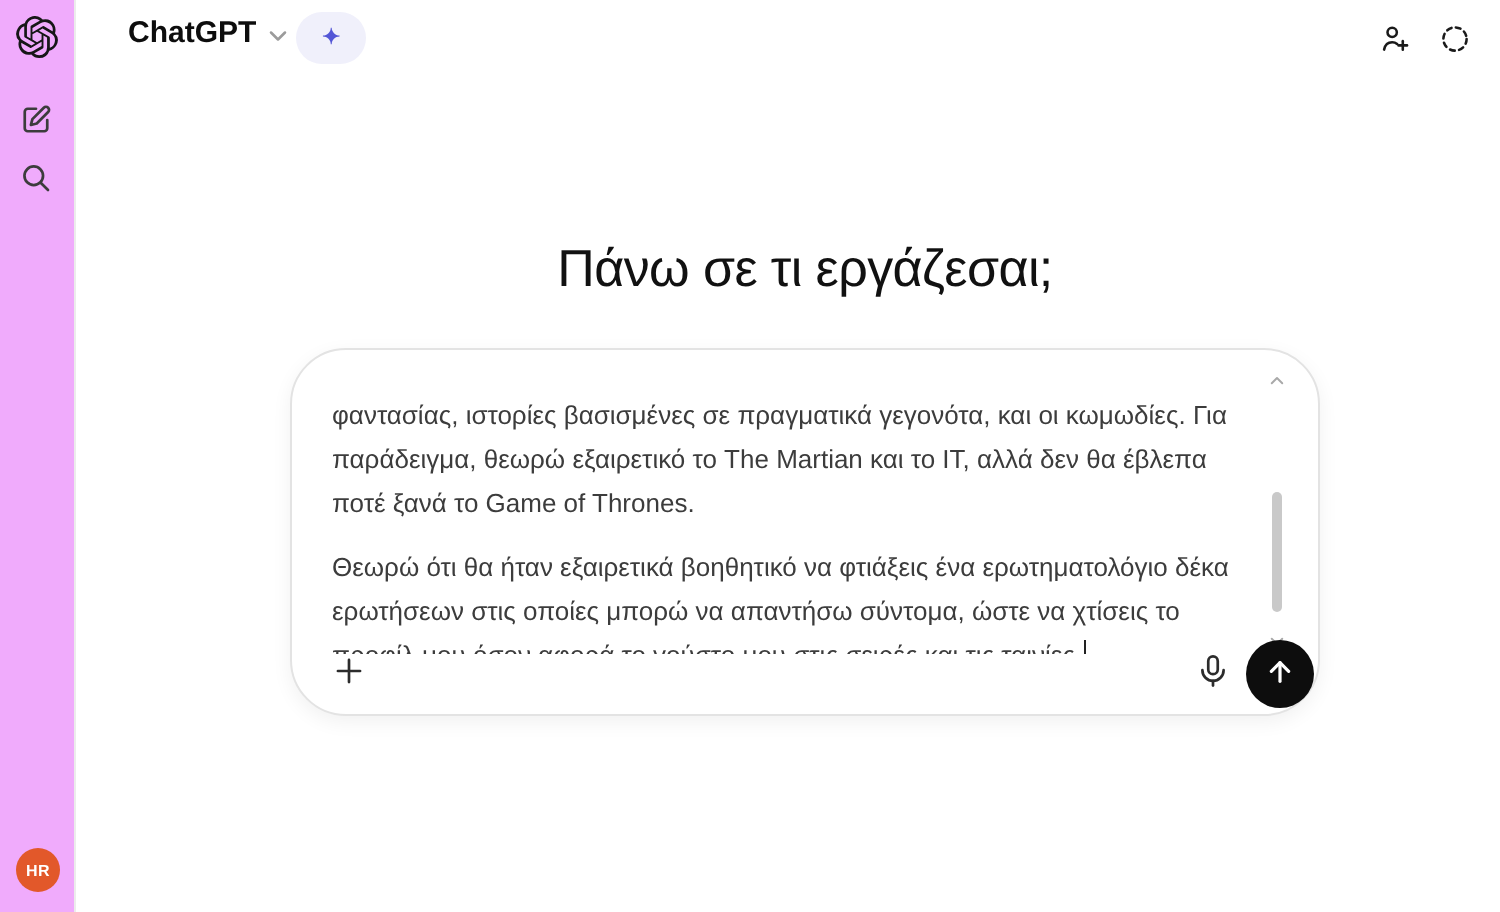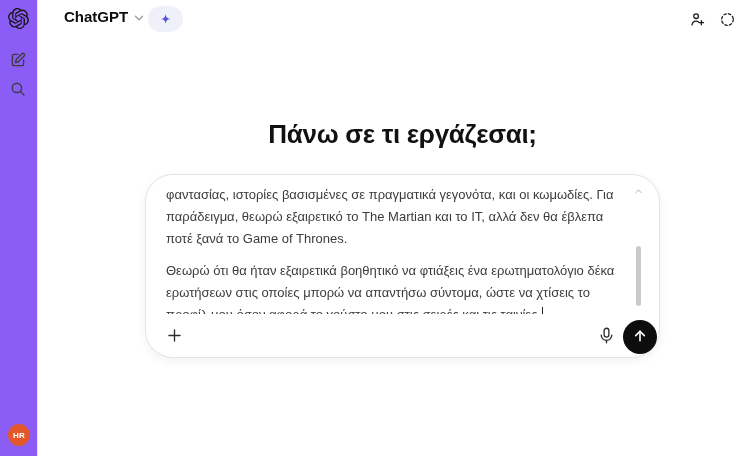--- a/index.html
+++ b/index.html
@@ -3,21 +3,21 @@
 <meta charset="utf-8">
 <style>
   html,body{margin:0;padding:0;background:#fff;}
   .stage{
     position:relative;width:750px;height:456px;background:#ffffff;overflow:hidden;
     font-family:"Liberation Sans","DejaVu Sans",sans-serif;color:#0d0d0d;
   }
   
   .sidebar{
     position:absolute;left:0;top:0;width:38px;height:456px;
-    background:#8b5cf6;border-right:1px solid #ececec;box-sizing:border-box;
+    background:#f0abfc;border-right:1px solid #ececec;box-sizing:border-box;
   }
   .sidebar .logo{position:absolute;left:8px;top:8px;width:21px;height:21px;color:#171717;}
   .sb-icon{position:absolute;left:9px;width:18px;height:18px;color:#3c3c3c;cursor:pointer;}
   .sb-icon.new-chat{top:51px;}
   .sb-icon.search{top:80px;}
   .avatar{
     position:absolute;left:8px;top:424px;width:22px;height:22px;border-radius:50%;
     background:#e2582a;color:#fff;font-size:8px;font-weight:bold;
     display:flex;align-items:center;justify-content:center;letter-spacing:.2px;cursor:pointer;
   }
@@ -32,30 +32,30 @@
     background:#f0f0fb;color:#5356d6;font-size:12.5px;font-weight:bold;
     display:flex;align-items:center;gap:6px;border:none;cursor:pointer;white-space:nowrap;
   }
   .plus-pill .spark{font-size:11px;line-height:1;}
   .top-icon{position:absolute;top:11px;width:17px;height:17px;color:#1a1a1a;cursor:pointer;}
   .top-icon.invite{left:689px;}
   .top-icon.temp{left:719px;}
   
   .greeting{
     position:absolute;left:115px;top:119px;width:575px;text-align:center;
-    font-size:26px;font-weight:bold;color:#111;letter-spacing:-.3px;
+    font-size:26px;font-weight:normal;color:#111;letter-spacing:-.3px;
   }
   
   .composer{
     position:absolute;left:145px;top:174px;width:515px;height:184px;box-sizing:border-box;
     background:#fff;border:1px solid #e3e3e3;border-radius:28px;
     box-shadow:0 3px 10px rgba(0,0,0,.06);
   }
   .composer-text{
-    position:absolute;left:20px;top:9px;width:466px;height:130px;overflow:hidden;
+    position:absolute;left:20px;top:22px;width:466px;height:130px;overflow:hidden;
     font-size:13px;line-height:22px;color:#3c3c3c;cursor:text;
   }
   .composer-text p{margin:0 0 10px 0;}
   .caret{display:inline-block;width:1px;height:15px;background:#222;margin-left:1px;vertical-align:-3px;}
   .scrollbar{position:absolute;right:15px;top:5px;width:10px;height:144px;}
   .scroll-arrow{position:absolute;left:0;width:9px;height:9px;color:#a9a9a9;cursor:pointer;}
   .scroll-arrow.up{top:2px;}
   .scroll-arrow.down{top:132px;}
   .scroll-thumb{
     position:absolute;left:2px;top:66px;width:5px;height:60px;border-radius:3px;

